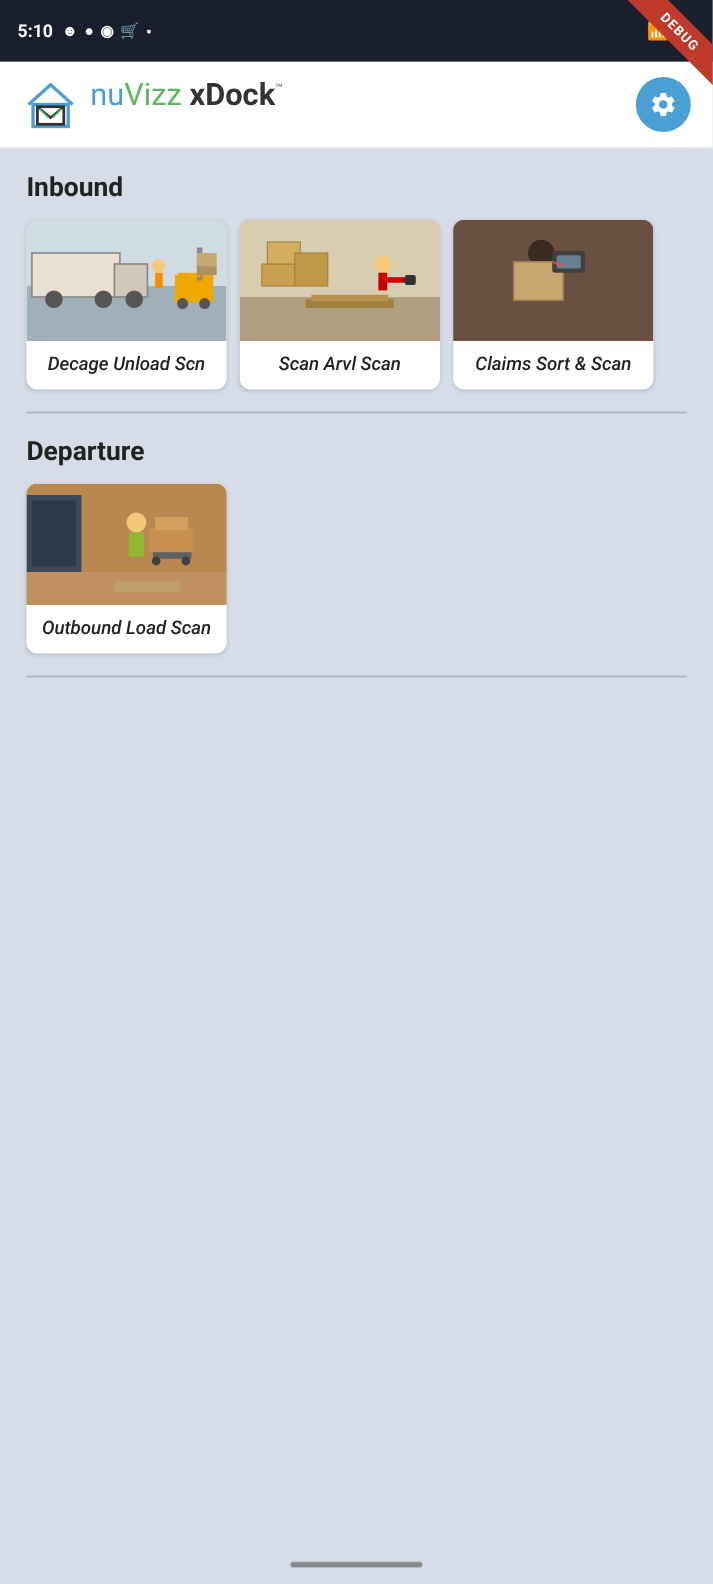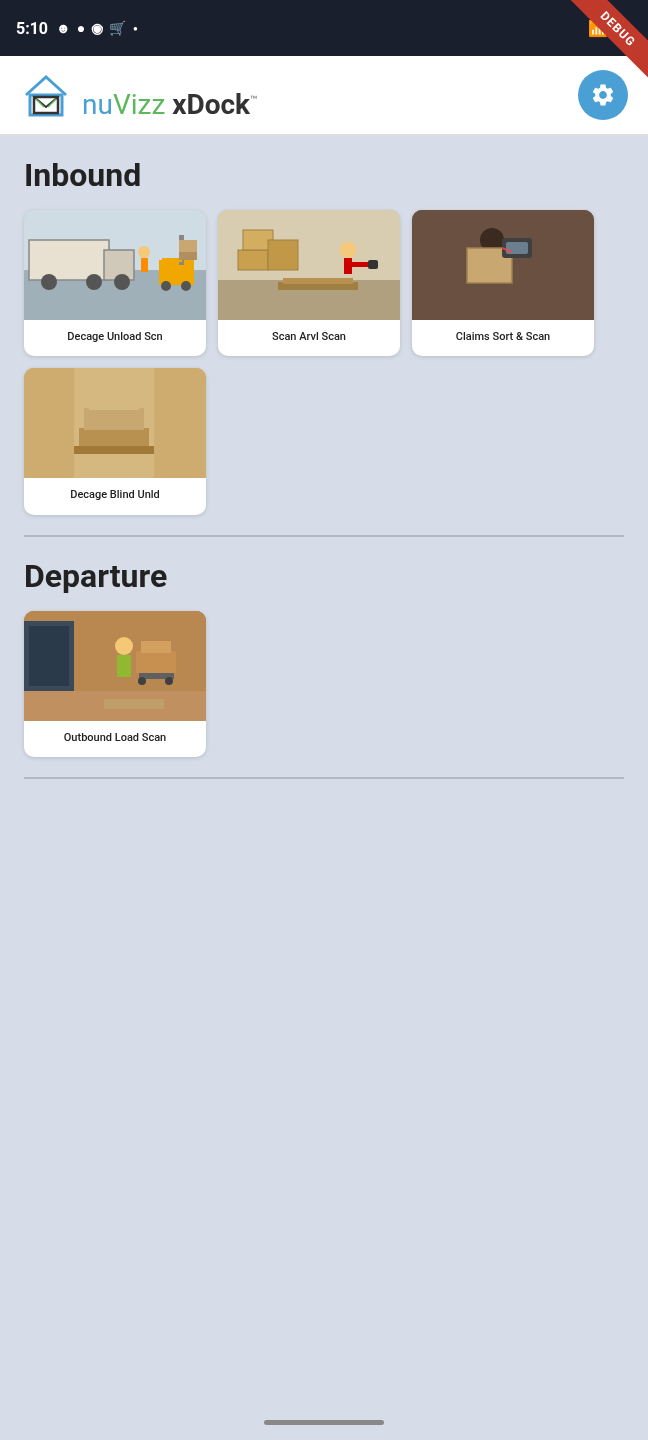--- a/index.html
+++ b/index.html
@@ -78,21 +78,21 @@
       height: 80px;
       background: white;
       display: flex;
       align-items: center;
       justify-content: space-between;
       padding: 0 20px;
       border-bottom: 2px solid #ddd;
     }
     .logo-container {
       display: flex;
-      align-items: flex-end;
+      align-items: flex-start;
       gap: 10px;
     }
     .logo-icon {
       width: 52px;
       height: 52px;
     }
     .logo-text {
       font-size: 28px;
       font-weight: 400;
       color: #333;
@@ -130,21 +130,21 @@
       width: 26px;
       height: 26px;
     }
 
     
     .main-content {
       padding: 20px 24px;
     }
 
     .section-title {
-      font-size: 32px;
+      font-size: 24px;
       font-weight: bold;
       color: #222;
       margin-bottom: 16px;
     }
 
     
     .tile-grid {
       display: flex;
       flex-wrap: wrap;
       gap: 12px;
@@ -168,25 +168,26 @@
       object-fit: cover;
       background: #888;
       display: flex;
       align-items: center;
       justify-content: center;
       overflow: hidden;
     }
 
     .tile-label {
       padding: 10px 10px 12px;
-      font-size: 11px;
+      font-size: 17px;
       font-weight: 500;
       color: #222;
       text-align: center;
       line-height: 1.3;
+      font-style: italic;
     }
 
     .divider {
       height: 2px;
       background: #b0bac6;
       margin: 10px 0 20px;
     }
 
     
     .img-decage { background: #c8d0d8; }
@@ -350,39 +351,20 @@
 
             <rect x="90" y="28" width="30" height="20" fill="#404040" rx="3"></rect>
             <rect x="94" y="32" width="22" height="12" fill="#6a8090" rx="2"></rect>
 
             <line x1="90" y1="38" x2="100" y2="42" stroke="#ff4444" stroke-width="2" opacity="0.8"></line>
           </svg>
         </div>
         <div class="tile-label">Claims Sort &amp; Scan</div>
       </div>
 
-      <div class="tile">
-        <div class="tile-image img-decage-blind">
-          <svg width="182" height="110" viewBox="0 0 182 110" xmlns="http://www.w3.org/2000/svg">
-            <rect width="182" height="110" fill="#c8a870"></rect>
-
-            <rect x="0" y="0" width="182" height="110" fill="#d4b880"></rect>
-
-            <rect x="0" y="0" width="50" height="110" fill="#c8a060" opacity="0.5"></rect>
-            <rect x="130" y="0" width="52" height="110" fill="#c8a060" opacity="0.5"></rect>
-
-            <rect x="55" y="60" width="70" height="20" fill="#b89050"></rect>
-            <rect x="60" y="40" width="60" height="22" fill="#c8a870"></rect>
-            <rect x="65" y="22" width="50" height="20" fill="#d4b880"></rect>
-
-            <rect x="50" y="78" width="80" height="8" fill="#a07838"></rect>
-          </svg>
-        </div>
-        <div class="tile-label">Decage Blind Unld</div>
-      </div>
 
     </div>
   </div>
 
   <div class="divider"></div>
 
   <div>
     <div class="section-title">Departure</div>
     <div class="tile-grid">
 

